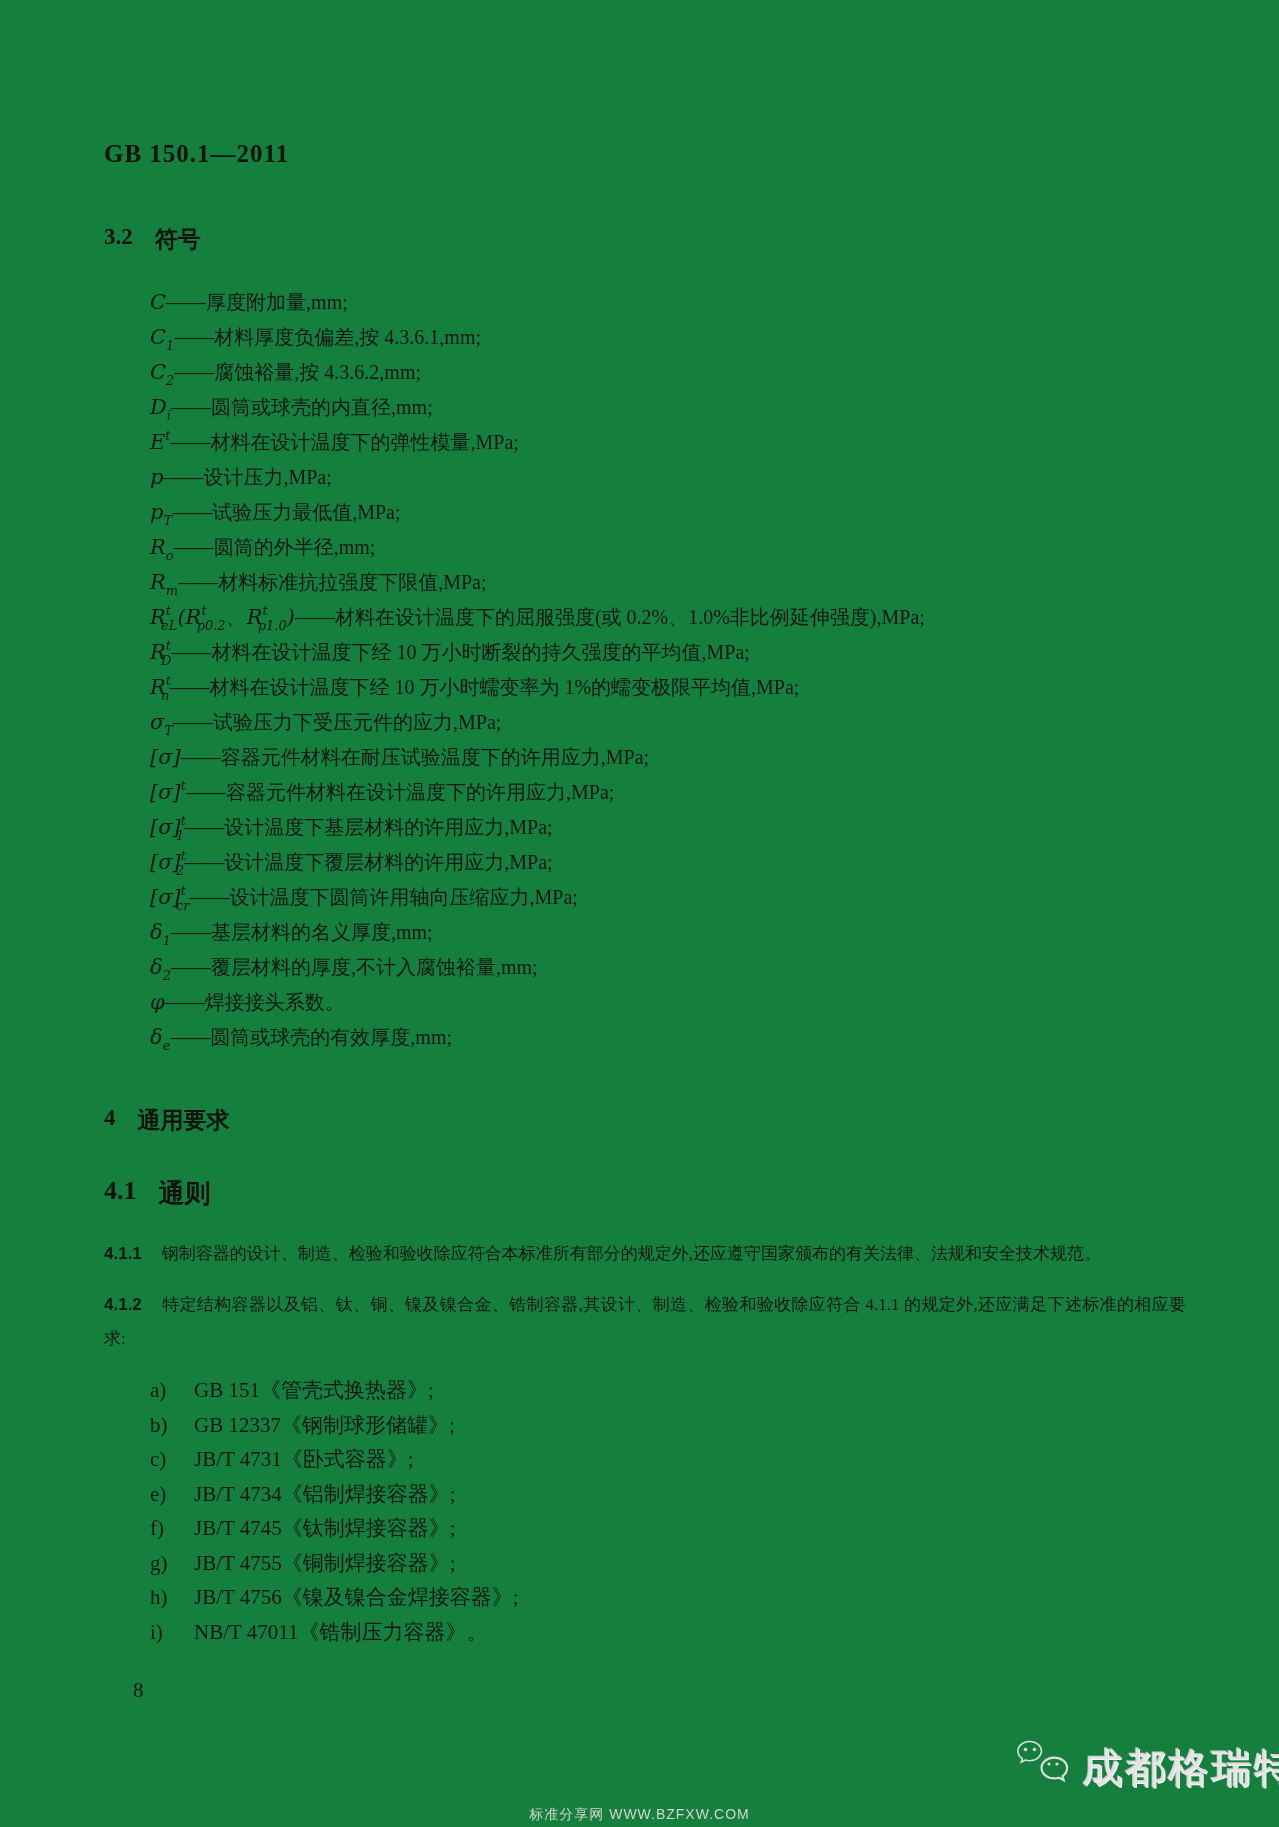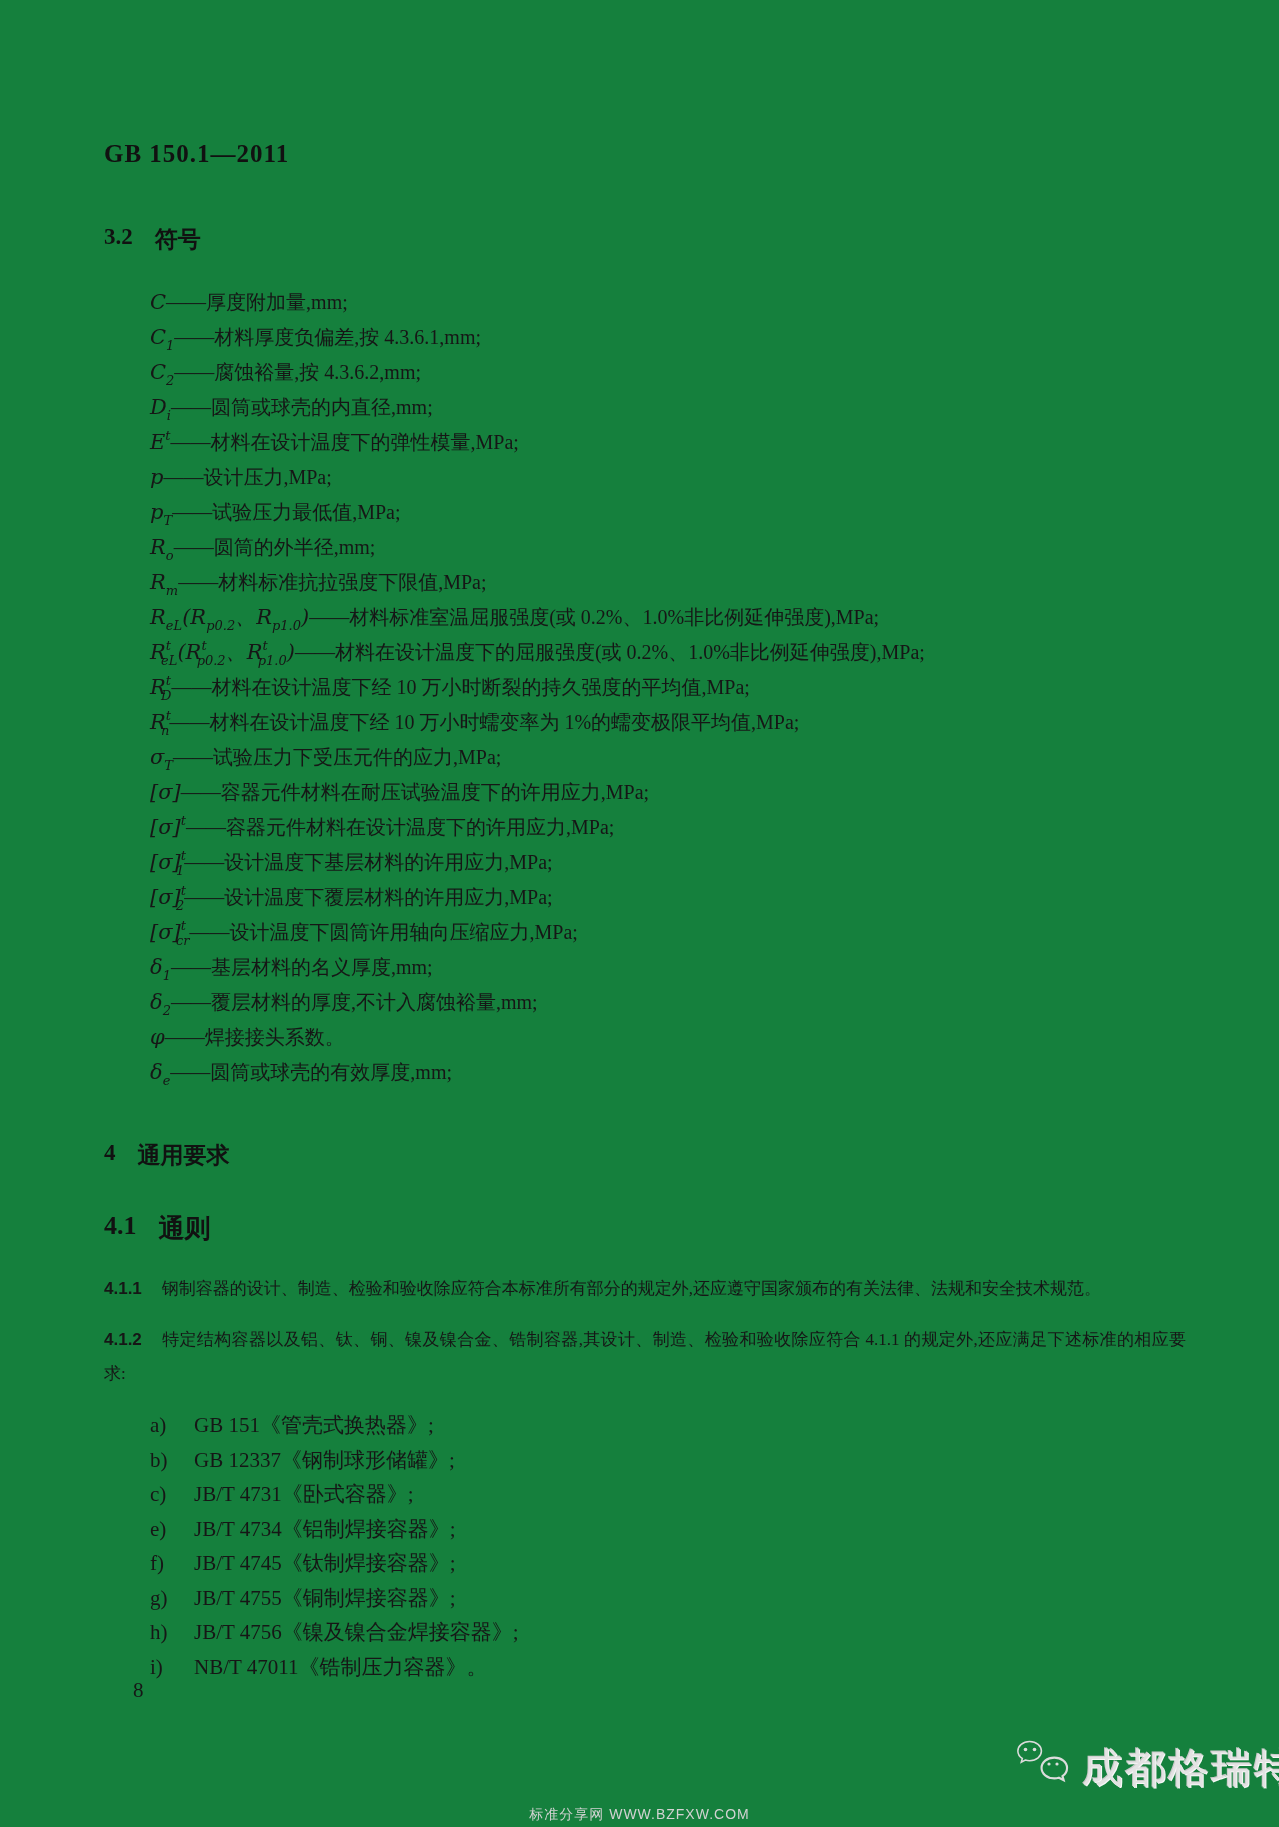--- a/index.html
+++ b/index.html
@@ -142,21 +142,20 @@
     <ul class="symbols">
         <li><span class="sym"><span class="ss-n">C</span></span><span class="def">——厚度附加量,mm;</span></li>
         <li><span class="sym"><span class="ss-n">C</span><span class="ss-sub">1</span></span><span class="def">——材料厚度负偏差,按 4.3.6.1,mm;</span></li>
         <li><span class="sym"><span class="ss-n">C</span><span class="ss-sub">2</span></span><span class="def">——腐蚀裕量,按 4.3.6.2,mm;</span></li>
         <li><span class="sym"><span class="ss-n">D</span><span class="ss-sub">i</span></span><span class="def">——圆筒或球壳的内直径,mm;</span></li>
         <li><span class="sym"><span class="ss-n">E</span><span class="ss-sup">t</span></span><span class="def">——材料在设计温度下的弹性模量,MPa;</span></li>
         <li><span class="sym"><span class="ss-n">p</span></span><span class="def">——设计压力,MPa;</span></li>
         <li><span class="sym"><span class="ss-n">p</span><span class="ss-sub">T</span></span><span class="def">——试验压力最低值,MPa;</span></li>
         <li><span class="sym"><span class="ss-n">R</span><span class="ss-sub">o</span></span><span class="def">——圆筒的外半径,mm;</span></li>
         <li><span class="sym"><span class="ss-n">R</span><span class="ss-sub">m</span></span><span class="def">——材料标准抗拉强度下限值,MPa;</span></li>
-        <li><span class="sym"><span class="ss-n">R</span><span class="ss-sub">eL</span><span class="ss-n">(</span><span class="ss-n">R</span><span class="ss-sub">p0.2</span><span class="ss-n">、</span><span class="ss-n">R</span><span class="ss-sub">p1.0</span><span class="ss-n">)</span></span><span class="def">——材料标准室温屈服强度(或 0.2%、1.0%非比例延伸强度),MPa;</span></li>
         <li><span class="sym"><span class="ss-n">R</span><span class="ss-sup">t</span><span class="ss-sub">eL</span><span class="ss-n">(</span><span class="ss-n">R</span><span class="ss-sup">t</span><span class="ss-sub">p0.2</span><span class="ss-n">、</span><span class="ss-n">R</span><span class="ss-sup">t</span><span class="ss-sub">p1.0</span><span class="ss-n">)</span></span><span class="def">——材料在设计温度下的屈服强度(或 0.2%、1.0%非比例延伸强度),MPa;</span></li>
         <li><span class="sym"><span class="ss-n">R</span><span class="ss-sup">t</span><span class="ss-sub">D</span></span><span class="def">——材料在设计温度下经 10 万小时断裂的持久强度的平均值,MPa;</span></li>
         <li><span class="sym"><span class="ss-n">R</span><span class="ss-sup">t</span><span class="ss-sub">n</span></span><span class="def">——材料在设计温度下经 10 万小时蠕变率为 1%的蠕变极限平均值,MPa;</span></li>
         <li><span class="sym"><span class="ss-n">σ</span><span class="ss-sub">T</span></span><span class="def">——试验压力下受压元件的应力,MPa;</span></li>
         <li><span class="sym"><span class="ss-n">[σ]</span></span><span class="def">——容器元件材料在耐压试验温度下的许用应力,MPa;</span></li>
         <li><span class="sym"><span class="ss-n">[σ]</span><span class="ss-sup">t</span></span><span class="def">——容器元件材料在设计温度下的许用应力,MPa;</span></li>
         <li><span class="sym"><span class="ss-n">[σ]</span><span class="ss-sup">t</span><span class="ss-sub">1</span></span><span class="def">——设计温度下基层材料的许用应力,MPa;</span></li>
         <li><span class="sym"><span class="ss-n">[σ]</span><span class="ss-sup">t</span><span class="ss-sub">2</span></span><span class="def">——设计温度下覆层材料的许用应力,MPa;</span></li>
         <li><span class="sym"><span class="ss-n">[σ]</span><span class="ss-sup">t</span><span class="ss-sub">cr</span></span><span class="def">——设计温度下圆筒许用轴向压缩应力,MPa;</span></li>
         <li><span class="sym"><span class="ss-n">δ</span><span class="ss-sub">1</span></span><span class="def">——基层材料的名义厚度,mm;</span></li>

